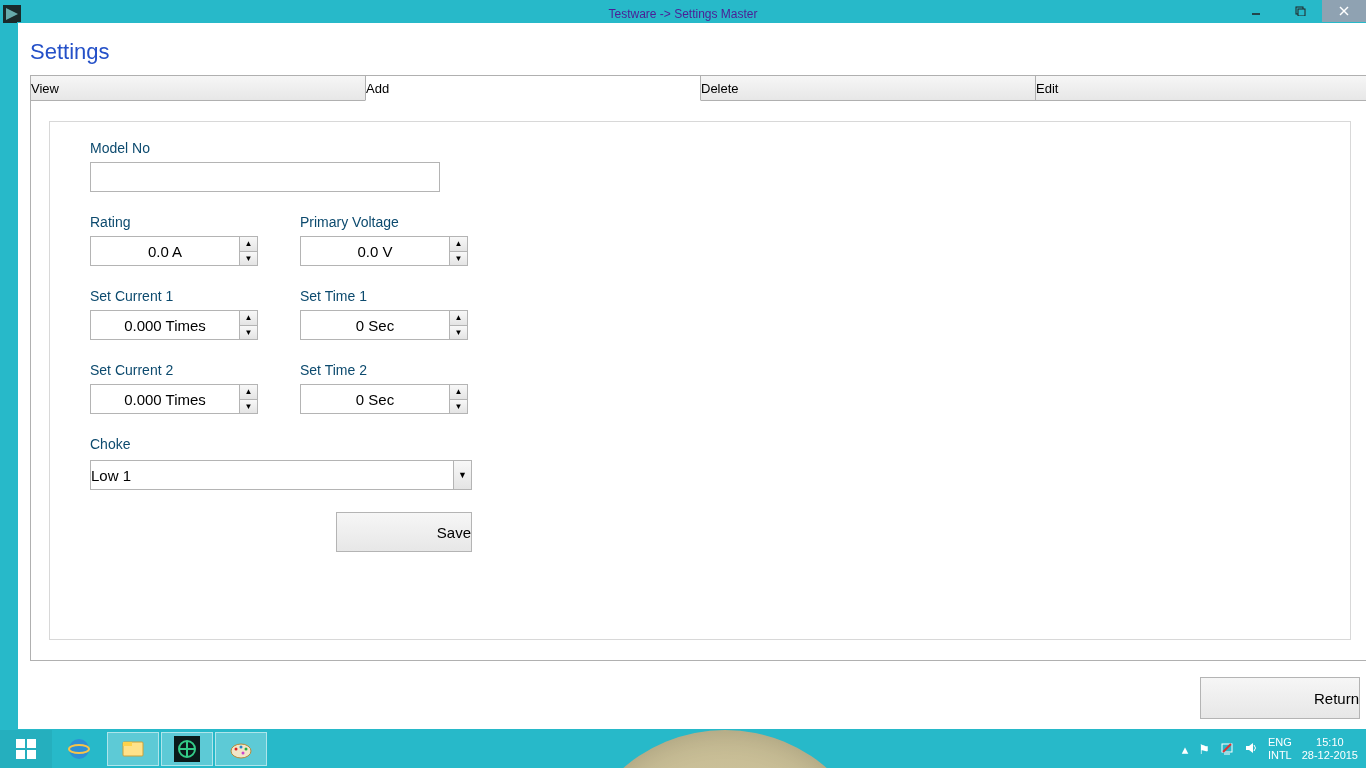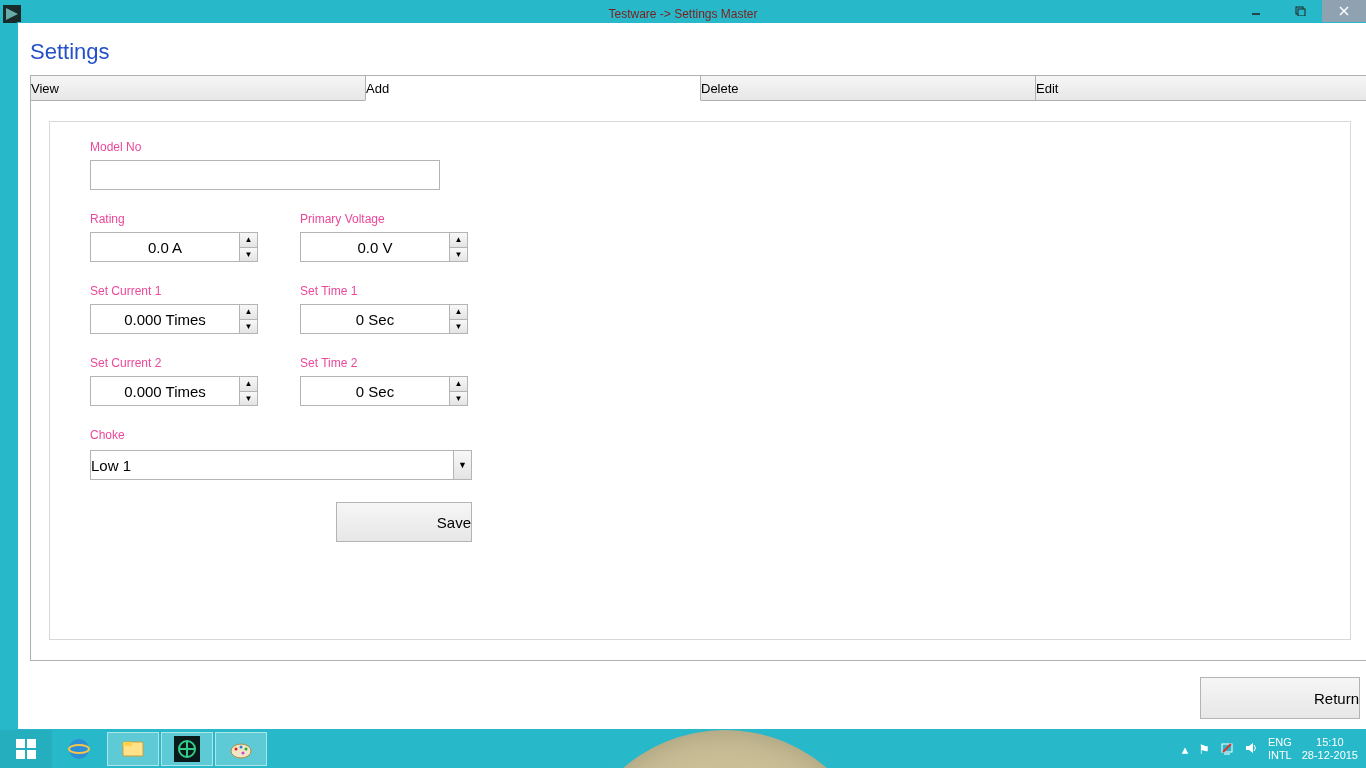--- a/index.html
+++ b/index.html
@@ -2,21 +2,21 @@
 <html><head>
 <meta charset="utf-8">
 <style>
   * { box-sizing: border-box; margin: 0; padding: 0; }
   html, body { width: 1366px; height: 768px; overflow: hidden; font-family: "Segoe UI", Tahoma, sans-serif; }
   body { background: #27b9c9; position: relative; }
 
   
   .titlebar {
     height: 27px; width: 100%; background: #27b9c9;
-    display: flex; align-items: center; color: #7f1d1d; font-size: 12px;
+    display: flex; align-items: center; color: #4c1d95; font-size: 12px;
     position: relative;
     text-decoration: underline;
   }
   .titlebar .app-icon {
     width: 18px; height: 18px; margin-left: 3px;
     background: #1a2a2a; position: relative;
   }
   .titlebar .app-icon::after{
     content:""; position:absolute; left:3px; top:3px; width:0;height:0;
     border-left:12px solid #6aa; border-top:6px solid transparent; border-bottom:6px solid transparent;
@@ -51,21 +51,21 @@
     background:#ffffff; border-bottom:1px solid #ffffff; position:relative; z-index:2;
   }
   .tab-body {
     margin: 0 12px; border:1px solid #b0b0b0; border-top:1px solid #b0b0b0;
     height: 561px; position:relative; margin-top:-1px; background:#fff;
   }
   .inner-panel {
     position:absolute; left:18px; top:20px; right:18px; bottom:20px;
     border:1px solid #d8d8d8; padding: 18px 40px;
   }
-  .field-label { font-size:12px; color:#ec4899; margin-bottom:6px; }
+  .field-label { font-size:14px; color:#0c4a6e; margin-bottom:6px; }
   .text-input {
     width: 350px; height:30px; border:1px solid #b4b4b4; background:#fff;
     font-size:15px; padding:0 8px;
   }
   .row { display:flex; gap: 42px; margin-top: 22px; }
   .col { display:flex; flex-direction:column; }
   .spinner {
     width: 168px; height:30px; border:1px solid #b4b4b4; background:#fff;
     display:flex; align-items:center; position:relative;
   }

